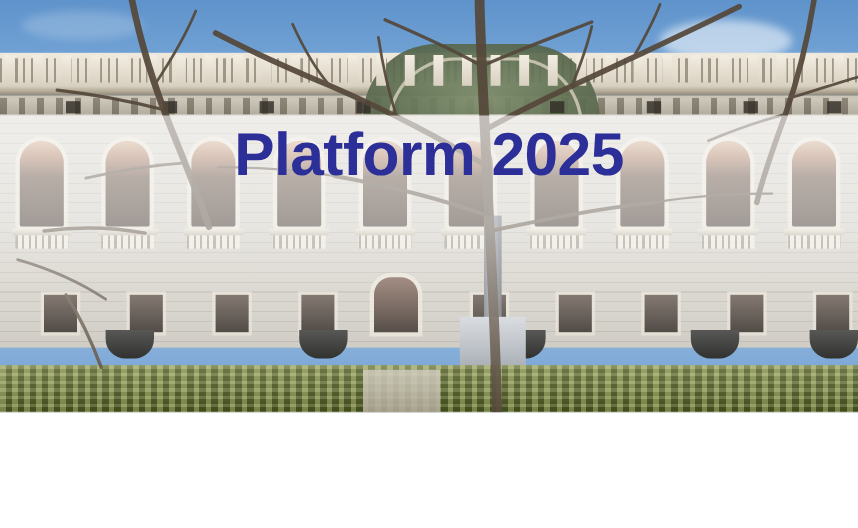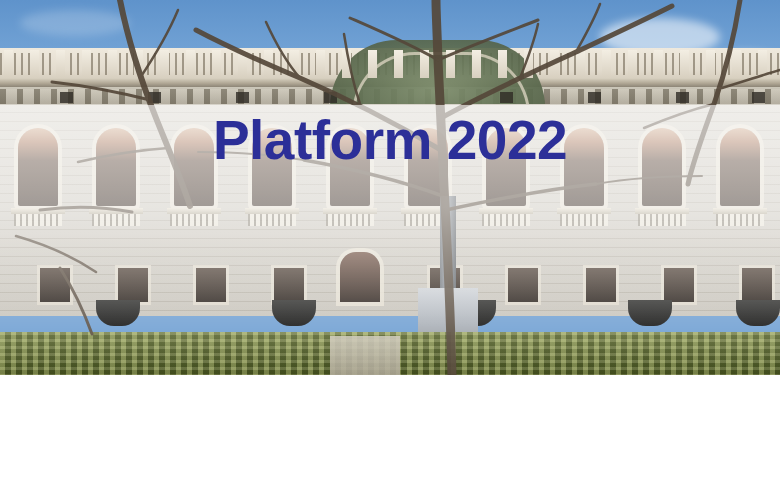--- a/index.html
+++ b/index.html
@@ -258,21 +258,21 @@
         <path d="M714 104 C690 110 668 118 644 128" stroke-width="2.5"></path>
         <path d="M40 210 C70 206 100 206 132 212" stroke-width="3"></path>
         <path d="M16 236 C44 244 72 256 96 272" stroke-width="2.5"></path>
         <path d="M60 268 C74 290 84 312 92 334" stroke-width="3"></path>
       </g>
     </svg>
 
     <div class="wash"></div>
 
     <div class="title">
-      <span class="l2">Platform 2022</span>
+      <span class="l2">Platform 2025</span>
     </div>
   </div>
 
   <div class="footer">
 
     
     
 
     
     

